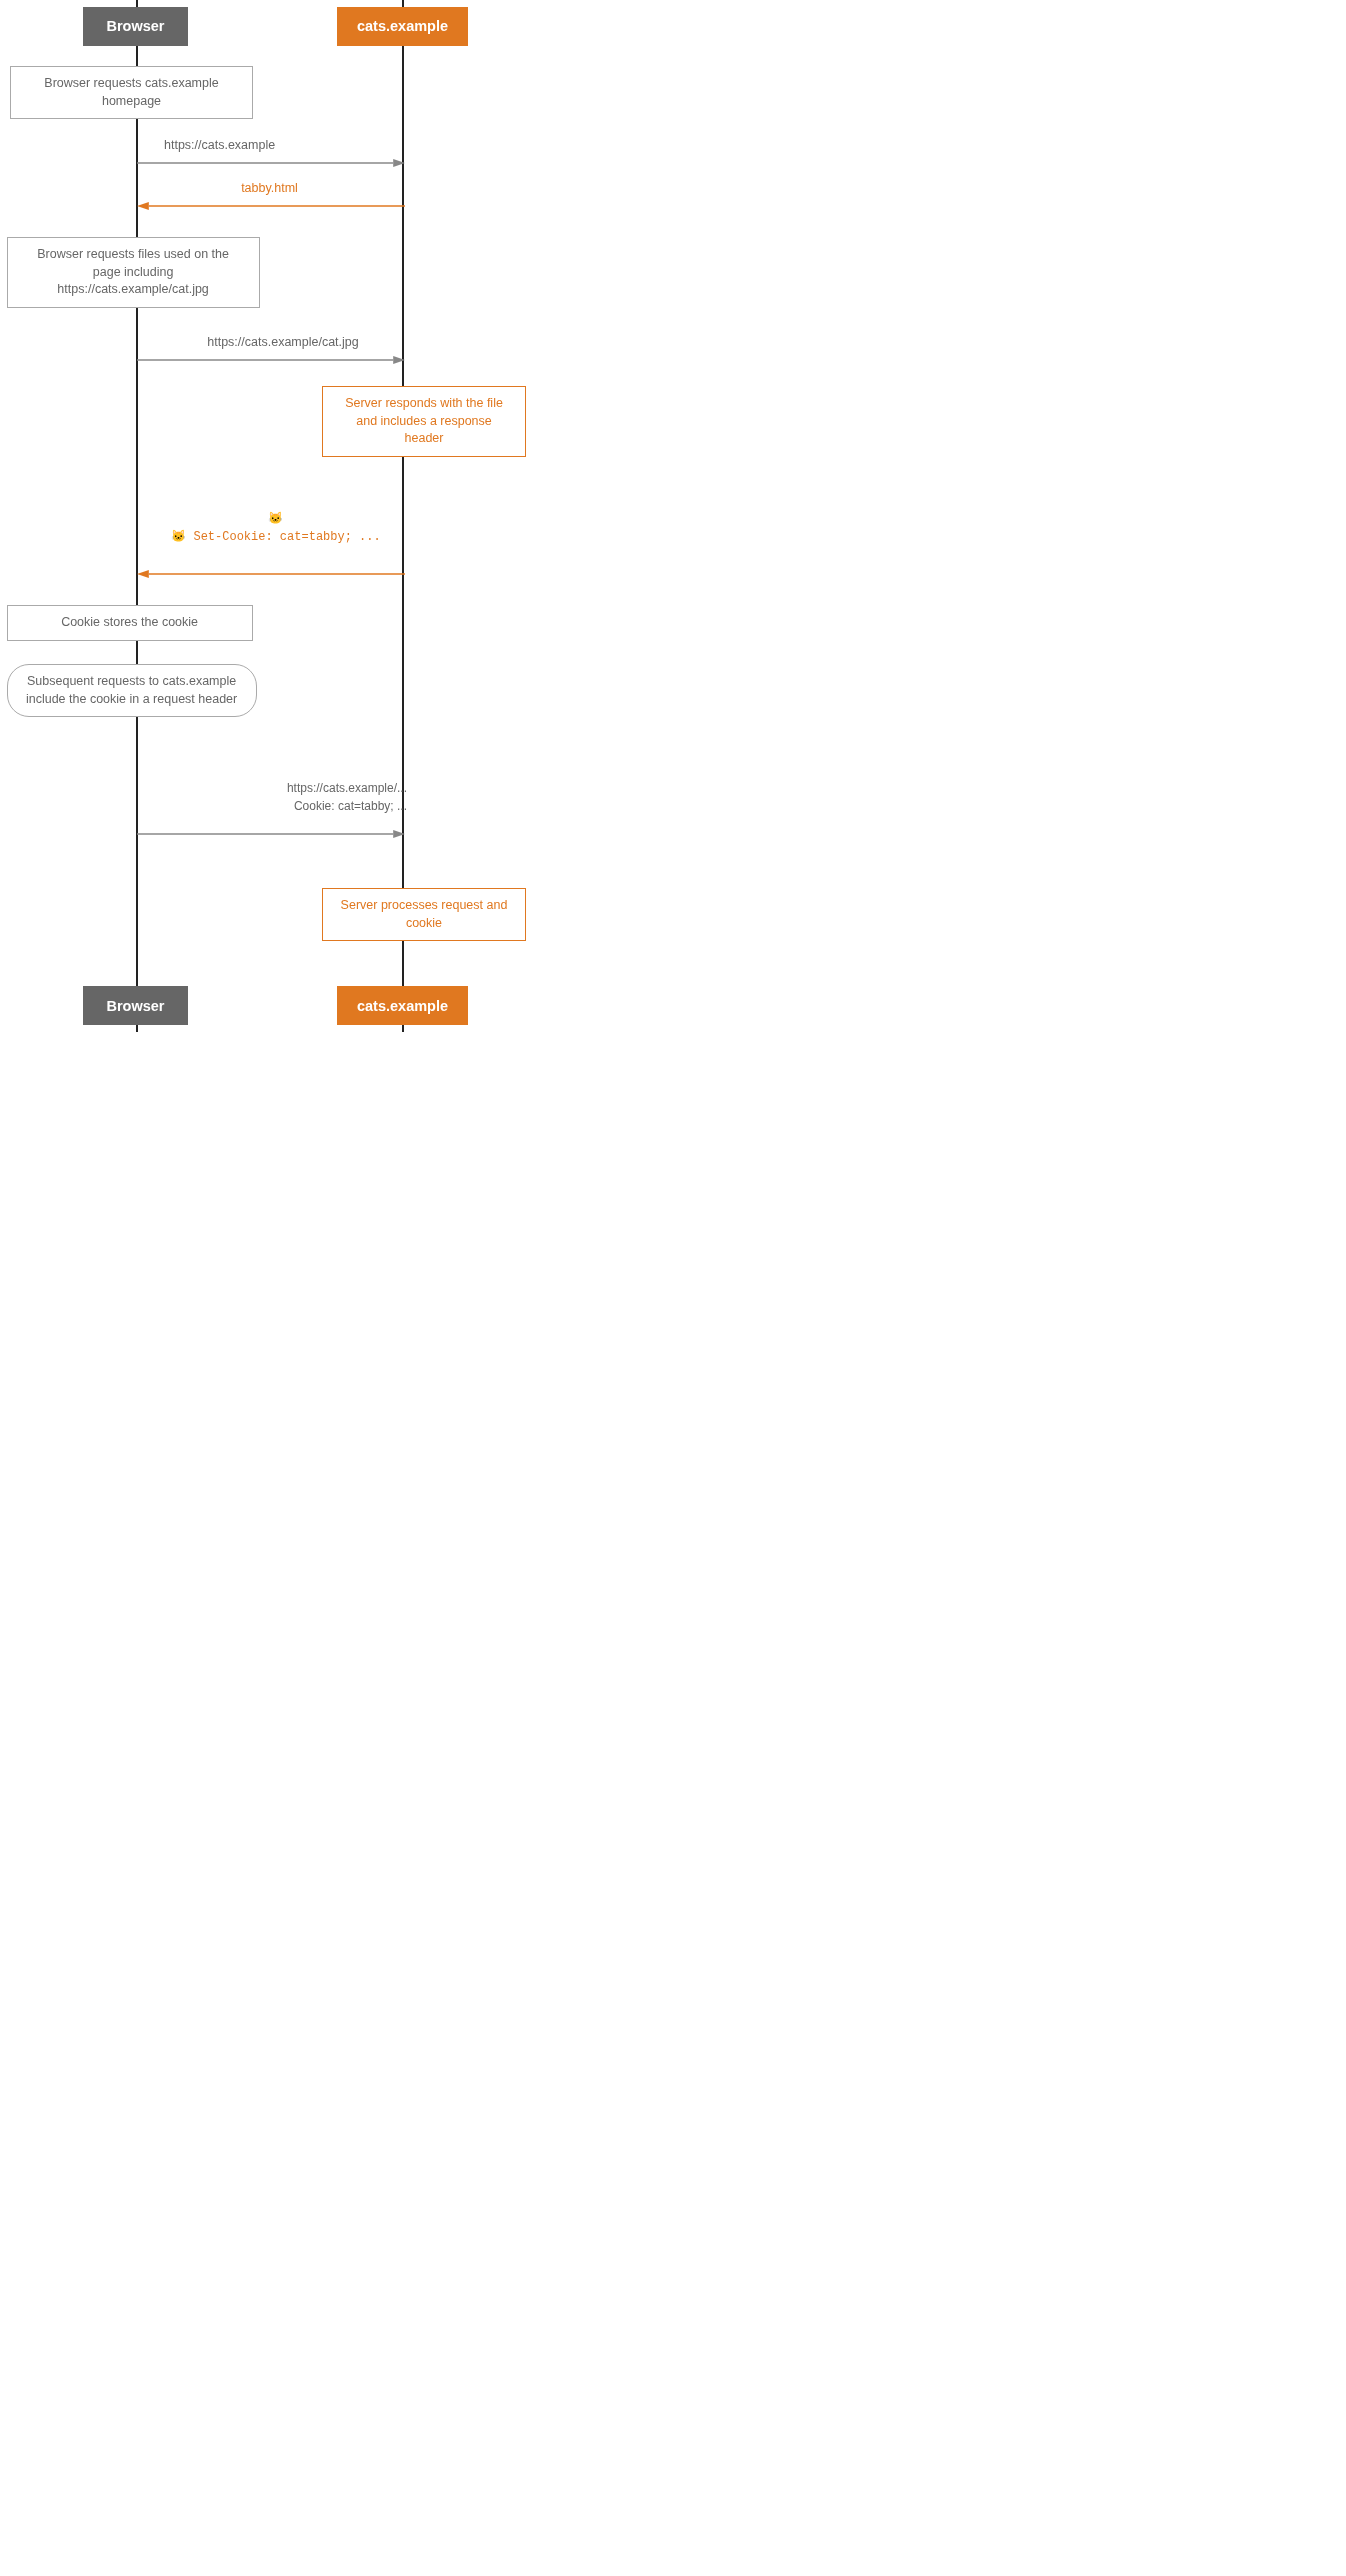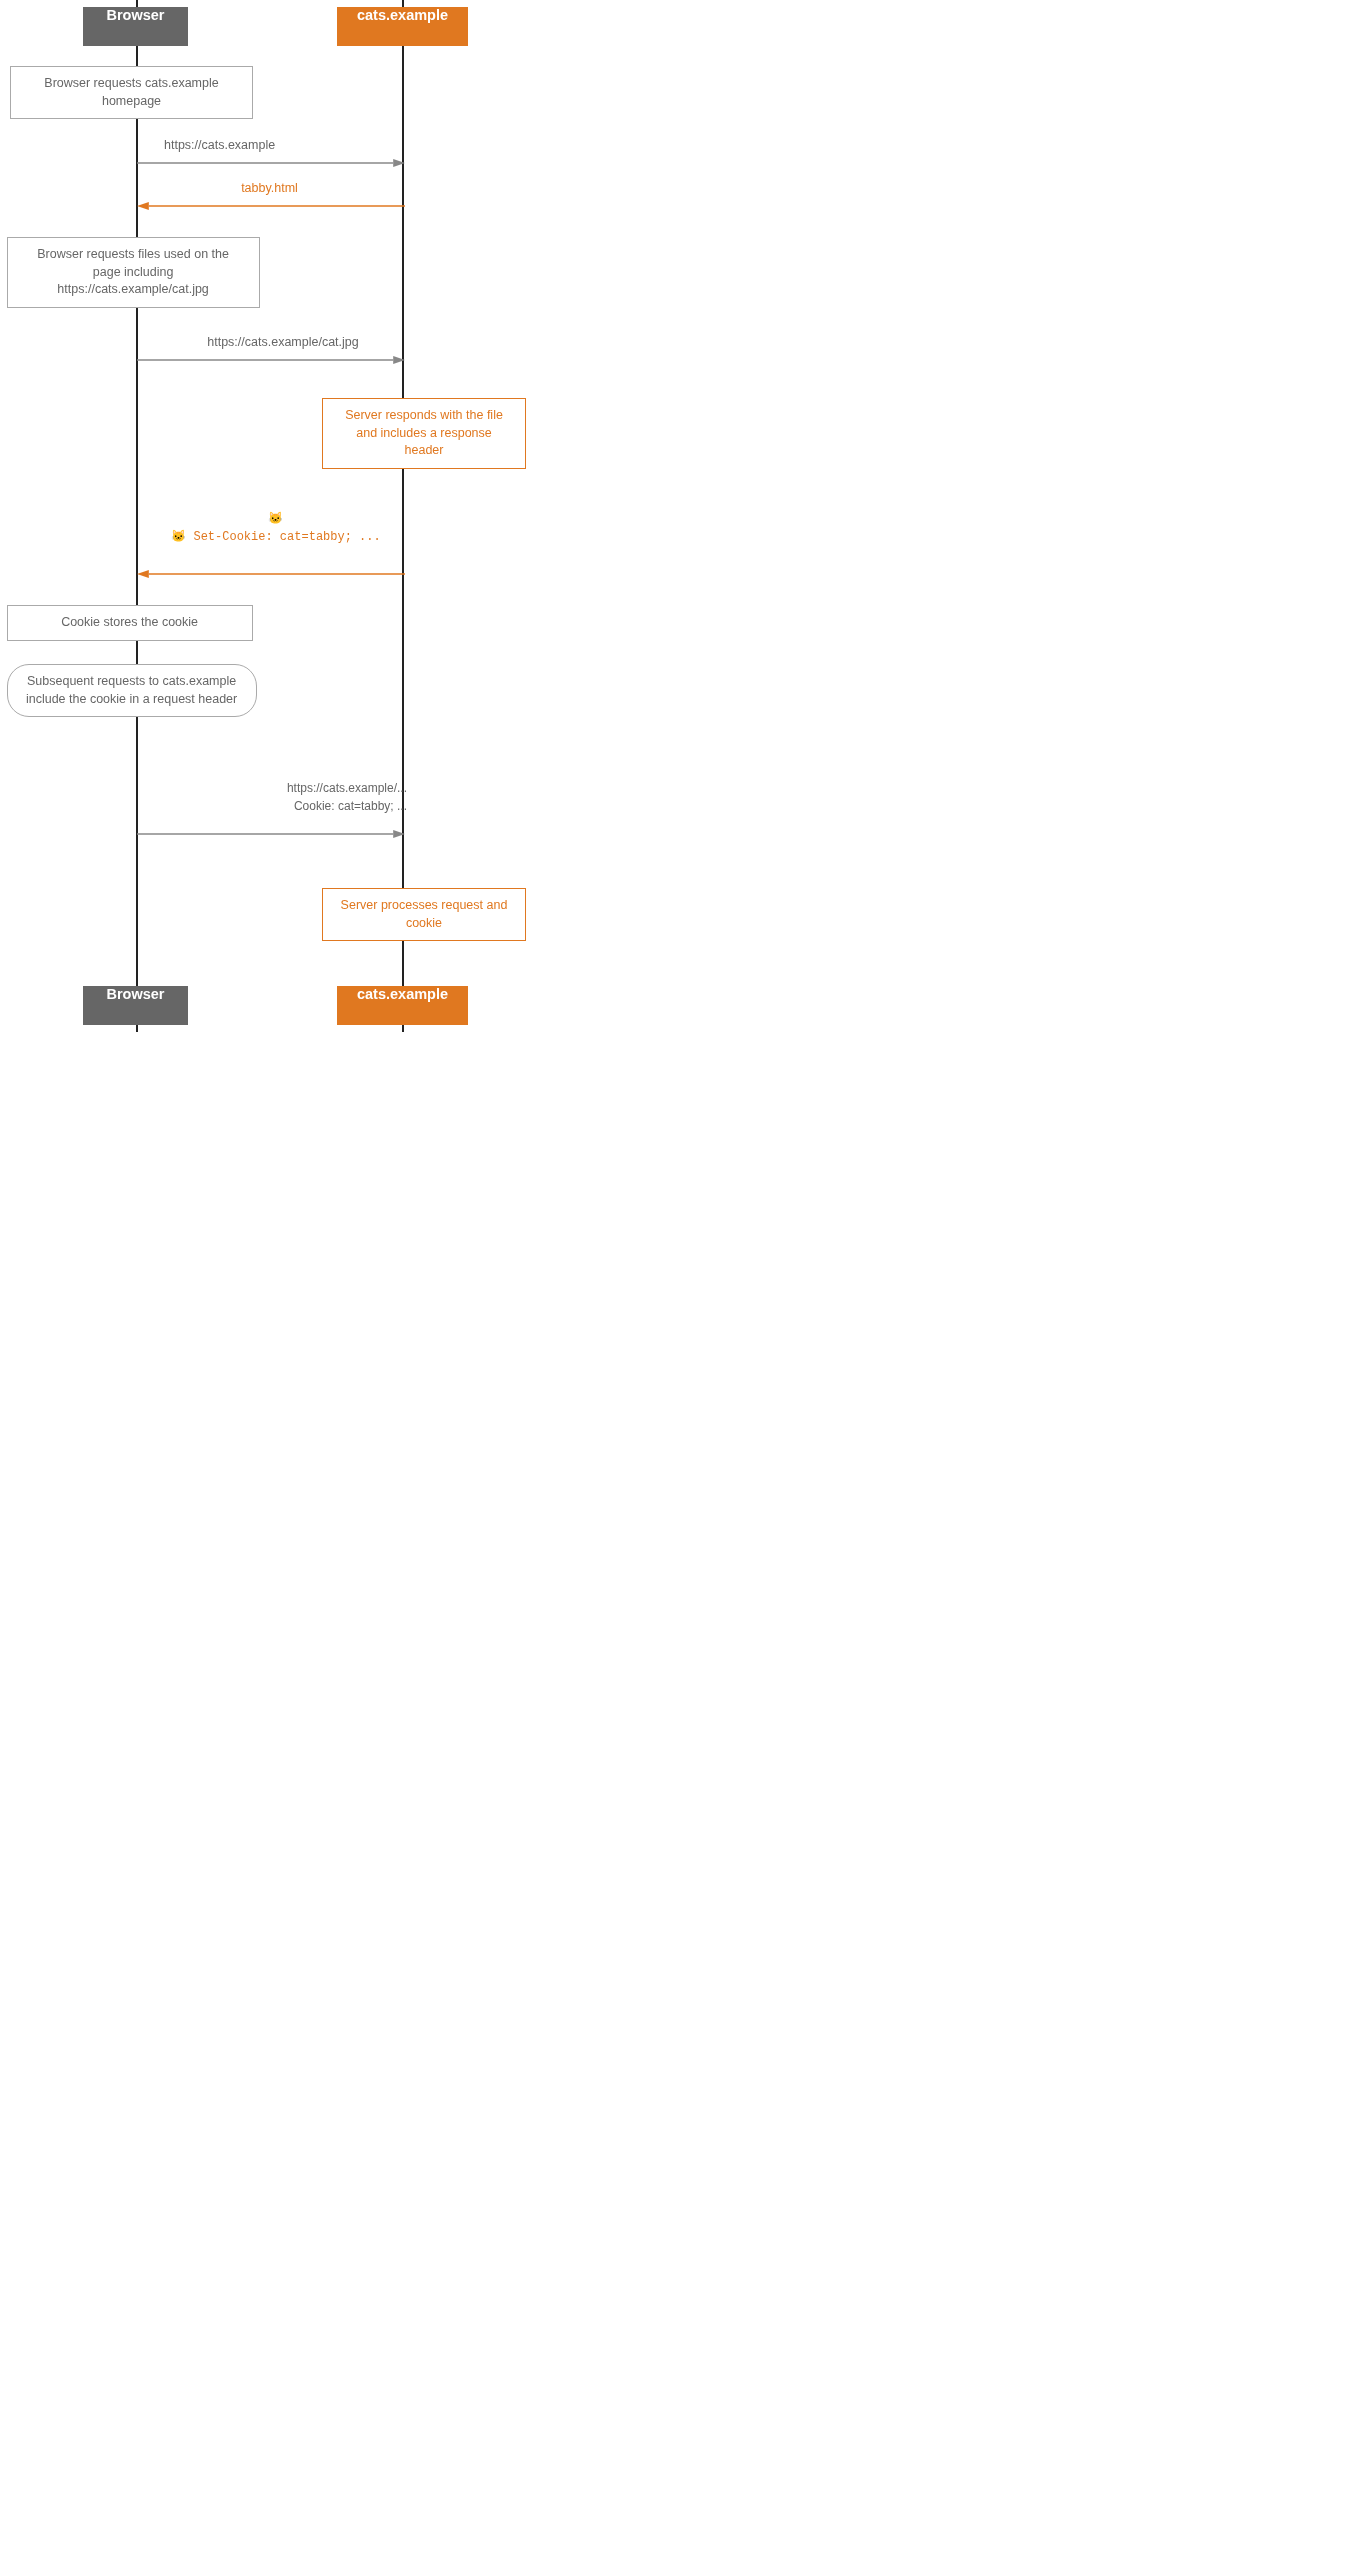--- a/index.html
+++ b/index.html
@@ -35,21 +35,21 @@
       width: 2px;
       height: 100%;
       background: #222;
       z-index: 1;
     }
 
     
     .actor-box {
       position: absolute;
       display: flex;
-      align-items: flex-start;
+      align-items: center;
       justify-content: center;
       font-size: 14.5px;
       font-weight: bold;
       color: #fff;
       z-index: 10;
     }
     .actor-browser-top {
       background: #666;
       width: 105px;
       height: 39px;
@@ -151,21 +151,21 @@
   </div>
 
   <svg class="arrow-svg" style="left:137px; top:348px;" width="268" height="24" viewBox="0 0 408 36">
     <line x1="0" y1="18" x2="390" y2="18" stroke="#888" stroke-width="2"></line>
     <polygon points="390,12 408,18 390,24" fill="#888"></polygon>
   </svg>
   <div class="arrow-label" style="left:158px; top:335px; width:250px; text-align:center;">
     <span>https://cats.example/cat.jpg</span>
   </div>
 
-  <div class="note-box note-box-orange" style="left:322px; top:398px; width:204px;">
+  <div class="note-box note-box-orange" style="left:322px; top:386px; width:204px;">
     <span>Server responds with the file and includes a response header</span>
   </div>
 
   <div class="arrow-label arrow-label-orange" style="left:151px; top:509px; width:250px; text-align:center; font-size:12px; line-height:1.5;">
     <span>🐱</span><br>
     <span style="font-size:12px;font-family:Liberation Mono, monospace;">🐱 Set-Cookie: cat=tabby; ...</span>
   </div>
   <svg class="arrow-svg" style="left:137px; top:562px;" width="268" height="24" viewBox="0 0 408 36">
     <line x1="408" y1="18" x2="18" y2="18" stroke="#e07820" stroke-width="2"></line>
     <polygon points="18,12 0,18 18,24" fill="#e07820"></polygon>

